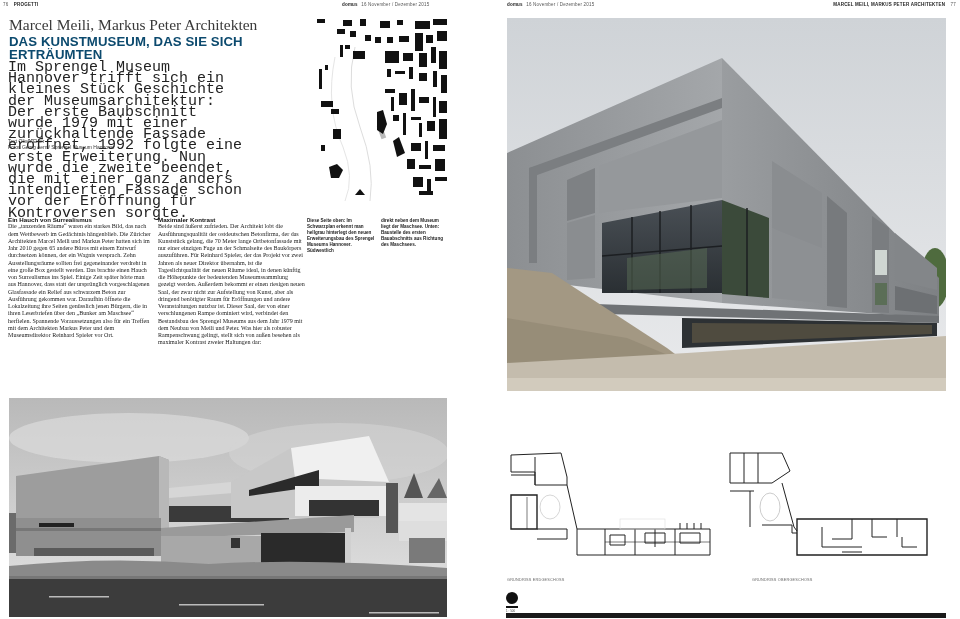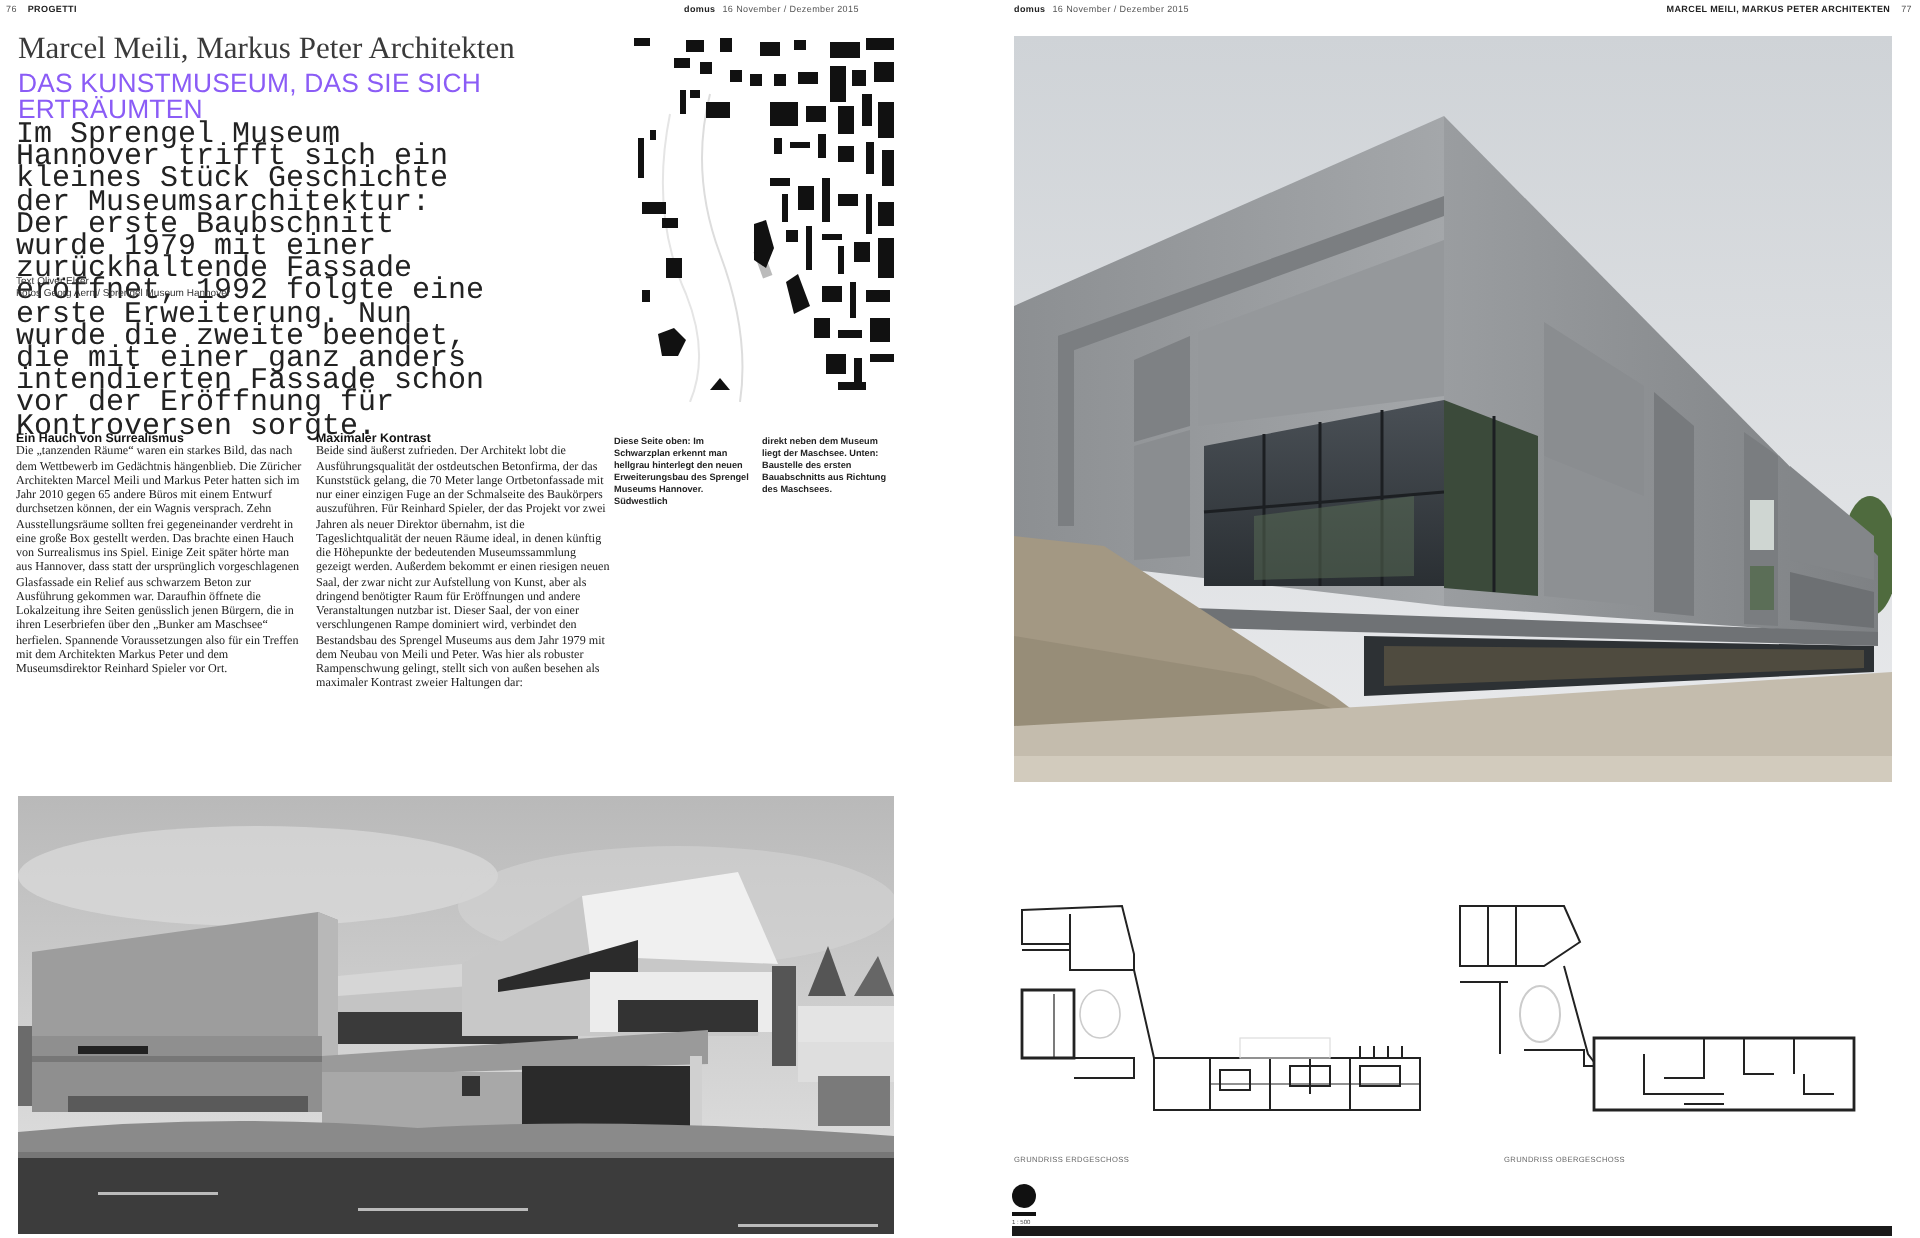--- a/index.html
+++ b/index.html
@@ -2,21 +2,21 @@
 <html><head>
 <meta charset="utf-8">
 <style>
   *{box-sizing:border-box;margin:0;padding:0}
   html,body{width:960px;height:619px;overflow:hidden;background:#fff}
   body{position:relative;font-family:"Liberation Serif",serif;color:#1a1a1a}
   .abs{position:absolute}
   .running{font-family:"Liberation Sans",sans-serif;font-size:4.5px;color:#555;letter-spacing:.2px;white-space:nowrap}
   .running b{font-weight:700;color:#222}
   .kicker{font-family:"Liberation Serif",serif;font-size:15.5px;color:#3a3a3a;white-space:nowrap}
-  .headline{font-family:"Liberation Sans",sans-serif;font-weight:400;font-size:13.2px;line-height:12.5px;color:#8b5cf6;letter-spacing:.1px}
+  .headline{font-family:"Liberation Sans",sans-serif;font-weight:700;font-size:13.2px;line-height:12.5px;color:#0c4a6e;letter-spacing:.1px}
   .lede{font-family:Liberation Mono, monospace;font-size:15px;line-height:11.2px;color:#222}
   .credits{font-family:"Liberation Sans",sans-serif;font-size:5px;line-height:6.4px;color:#333}
   .col{font-family:"Liberation Serif",serif;font-size:6.05px;line-height:7.25px;color:#222;text-align:left}
   .col h3{font-family:"Liberation Sans",sans-serif;font-weight:700;font-size:6.2px;line-height:7.25px;color:#111}
   .caption{font-family:"Liberation Sans",sans-serif;font-size:4.6px;line-height:5.9px;color:#222;font-weight:700}
   .plan-label{font-family:"Liberation Sans",sans-serif;font-size:3.8px;color:#666;letter-spacing:.2px;white-space:nowrap}
   .photo{overflow:hidden}
 </style>
 </head>
 <body>

